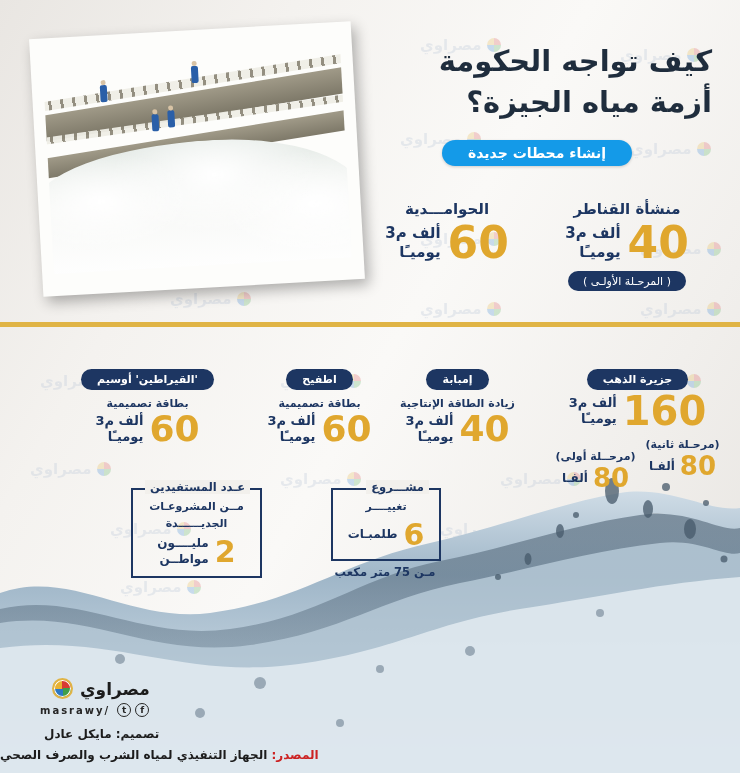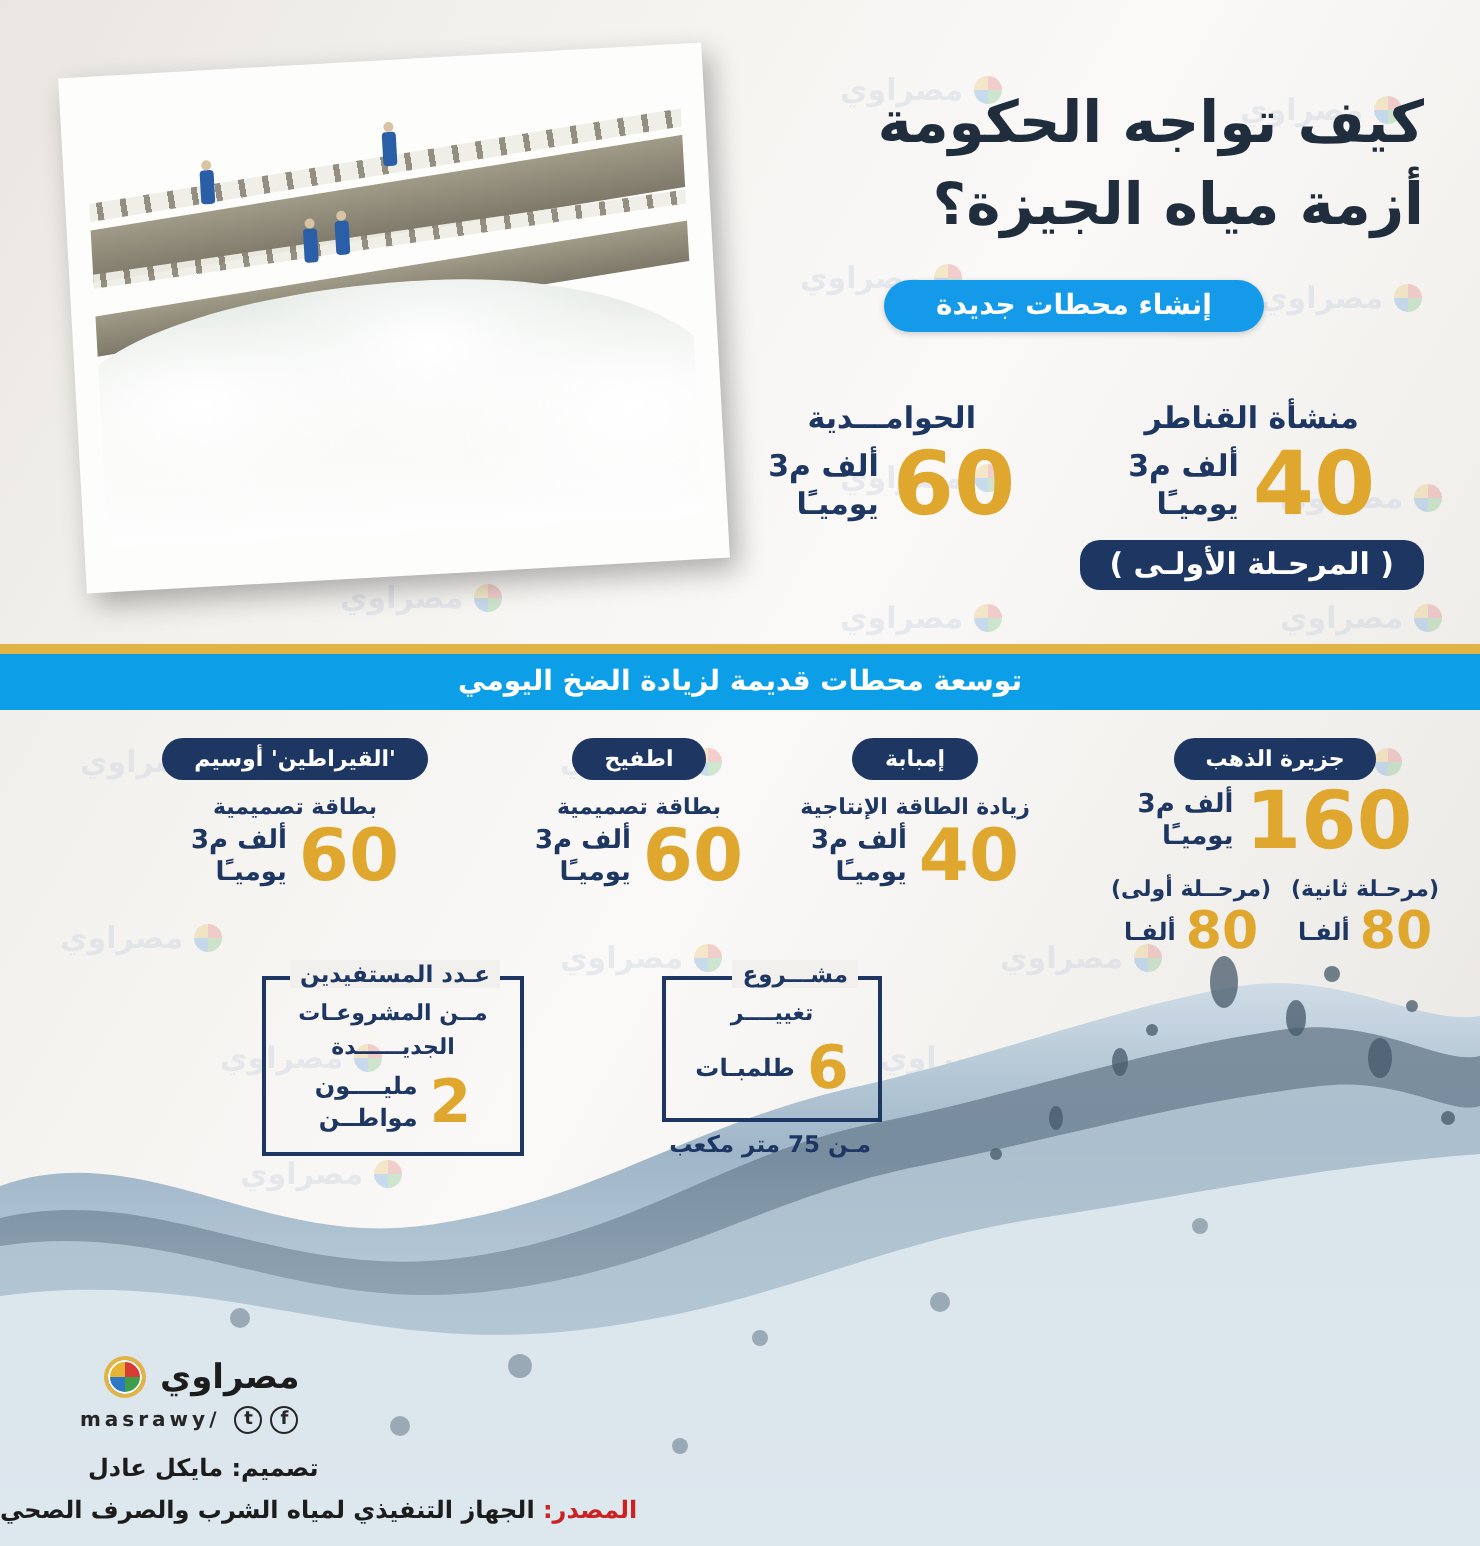--- a/index.html
+++ b/index.html
@@ -76,21 +76,21 @@
     display:inline-block; background:#149ae8; color:#fff;
     font-size:14px; font-weight:700; padding:5px 26px; border-radius:14px;
     box-shadow:0 1px 3px rgba(0,0,0,.18);
   }
   .pill-navy {
     display:inline-block; background:#1d3662; color:#fff;
     font-size:11px; font-weight:700; padding:4px 16px; border-radius:11px;
   }
   .pill-navy-sm {
     display:inline-block; background:#1d3662; color:#fff;
-    font-size:15px; font-weight:700; padding:3.5px 15px; border-radius:10px;
+    font-size:11px; font-weight:400; padding:3.5px 15px; border-radius:10px;
     white-space:nowrap;
   }
 
   .badge-row { margin-top:17px; text-align:center; }
 
   
   .new-stations {
     position:absolute; right:28px; top:200px; width:350px;
     display:flex; justify-content:space-between; gap:10px; z-index:4;
   }
@@ -308,21 +308,20 @@
         <div class="ns-num">60</div>
         <div class="ns-unit">
           <div>ألف م3</div>
           <div>يوميـًا</div>
         </div>
       </div>
     </div>
   </div>
 
   <div class="band-gold"></div>
-  <div class="band-blue">توسعة محطات قديمة لزيادة الضخ اليومي</div>
 
   <div class="exp-row">
 
     <div class="exp-col" style="right:10px; width:185px;">
       <span class="pill-navy">جزيرة الذهب</span>
       <div class="exp-figure">
         <div class="exp-num big">160</div>
         <div class="exp-unit">
           <div>ألف م3</div>
           <div>يوميـًا</div>
@@ -330,21 +329,21 @@
       </div>
       <div class="phase-wrap">
         <div class="phase-col">
           <div class="exp-sub" style="margin-top:0">(مرحـلة ثانية)</div>
           <div class="phase-figure">
             <div class="phase-num">80</div>
             <div class="phase-unit">ألفـا</div>
           </div>
         </div>
         <div class="phase-col">
-          <div class="exp-sub" style="margin-top:0">(مرحــلة أولى)</div>
+          <div class="exp-sub" style="margin-top:12px">(مرحــلة أولى)</div>
           <div class="phase-figure">
             <div class="phase-num">80</div>
             <div class="phase-unit">ألفـا</div>
           </div>
         </div>
       </div>
     </div>
 
     <div class="exp-col" style="right:205px; width:155px;">
       <span class="pill-navy">إمبابة</span>

